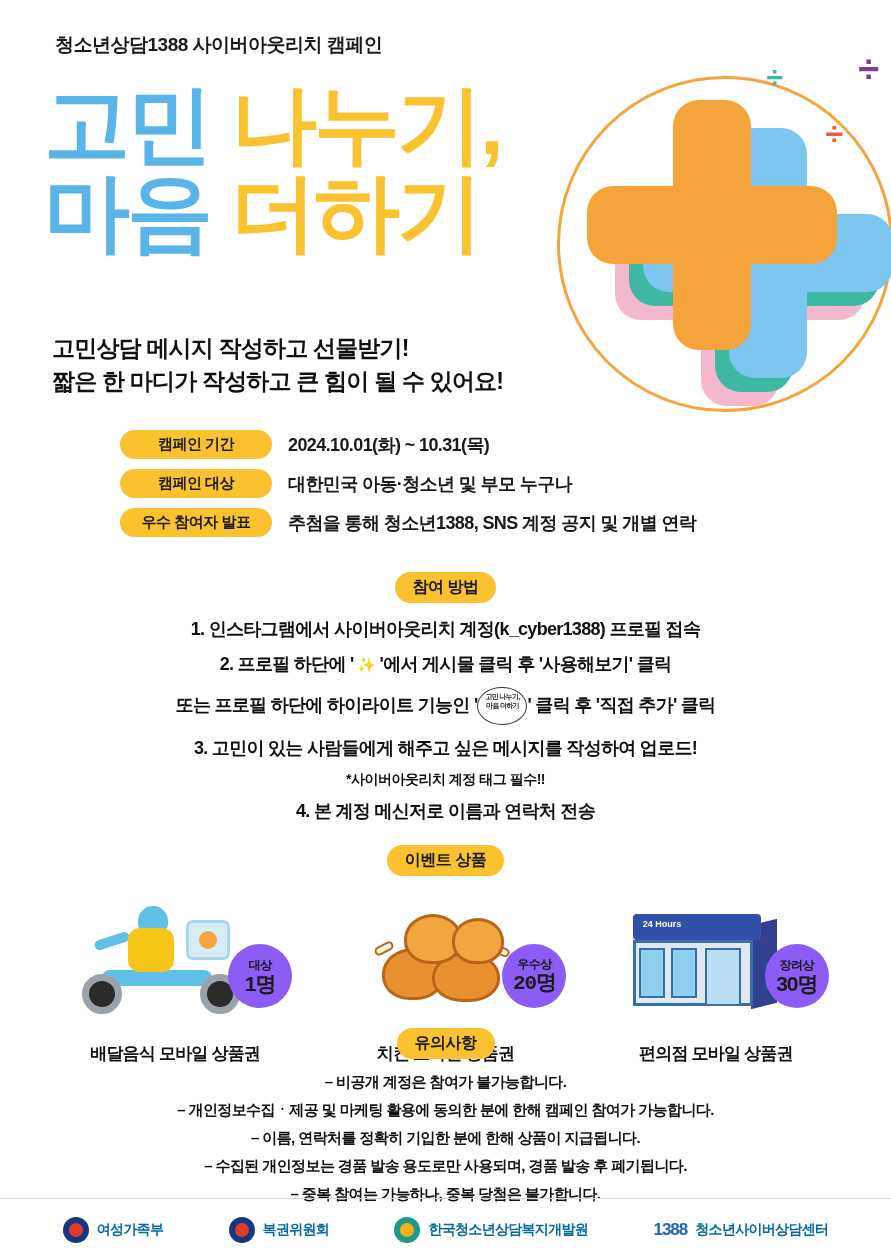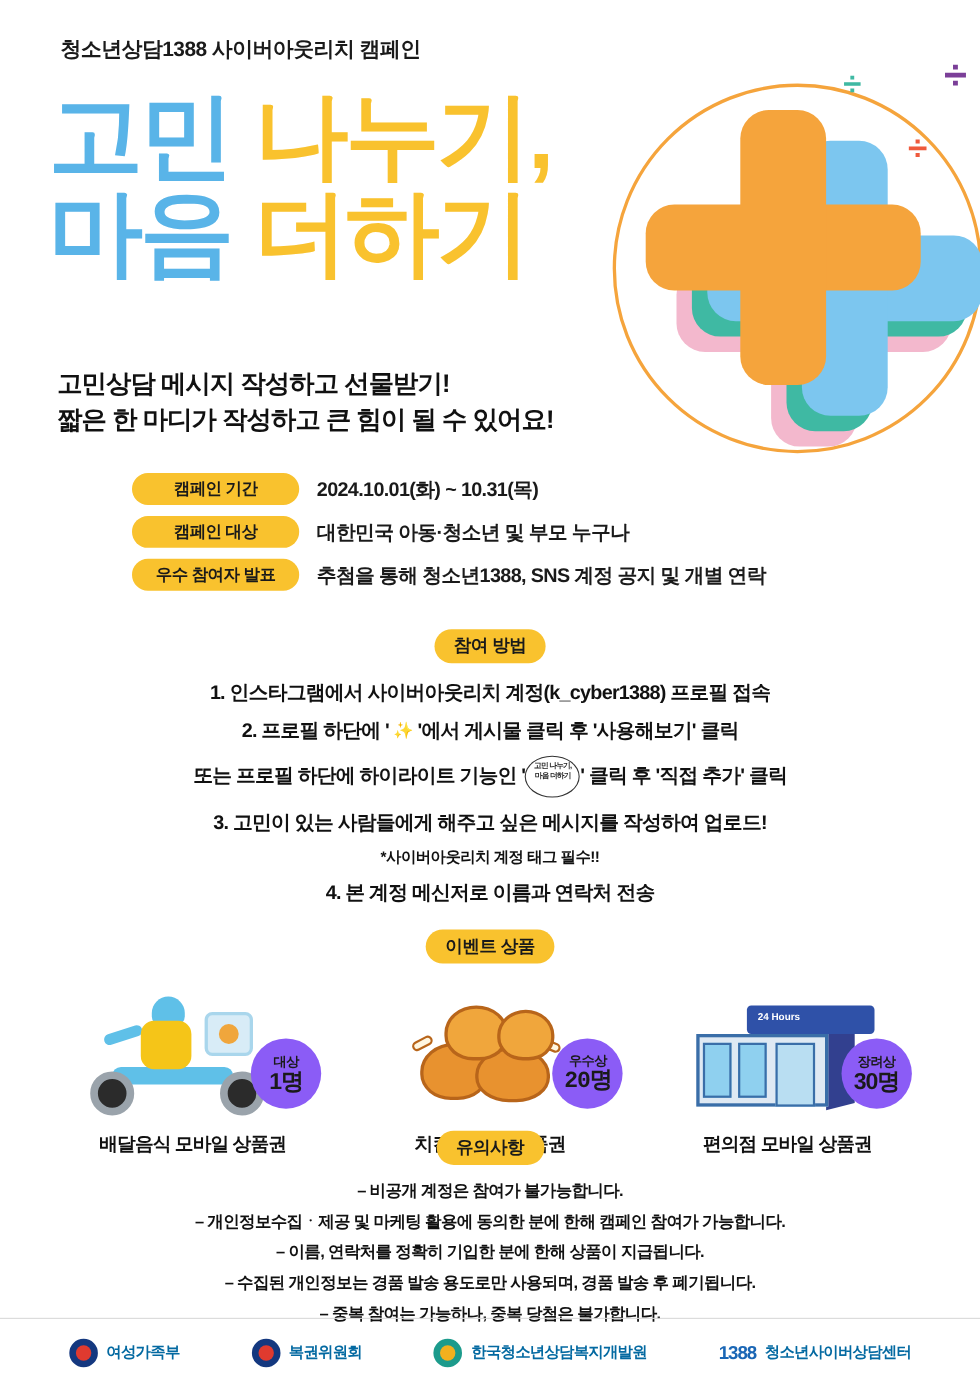--- a/index.html
+++ b/index.html
@@ -247,21 +247,21 @@
     font-weight: bold;
     display: flex;
     flex-direction: column;
     align-items: center;
     justify-content: center;
     line-height: 1;
   }
   .badge .b-top { font-size: 12px; letter-spacing: -0.5px; }
   .badge .b-bot { font-size: 21px; margin-top: 2px; letter-spacing: -1px; }
   .prize-label {
-    margin-top: 14px;
+    margin-top: 28px;
     font-size: 17px;
     font-weight: bold;
     color: #111;
     letter-spacing: -0.8px;
   }
 
   
   .scooter { position: absolute; left: 26px; bottom: 0; width: 170px; height: 112px; }
   .wheel {
     position: absolute;
@@ -319,22 +319,22 @@
   .bone {
     position: absolute; width: 20px; height: 9px; border-radius: 5px;
     background: #fff6e0; border: 2.5px solid #b8651a; box-sizing: border-box;
   }
   .bone.b1 { left: 4px;  top: 38px; transform: rotate(-28deg); }
   .bone.b2 { left: 120px; top: 40px; transform: rotate(22deg); }
 
   
   .store { position: absolute; left: 34px; bottom: 0; width: 160px; height: 112px; }
   .st-roof {
-    position: absolute; left: 8px; top: 12px; width: 116px; height: 26px;
-    background: #2f51a8; border-radius: 4px; margin-left: 46px;
+    position: absolute; left: 8px; top: 12px; width: 128px; height: 26px;
+    background: #2f51a8; border-radius: 4px;
   }
   .st-roof .hours {
     position: absolute; left: 10px; top: 5px;
     color: #fff; font-size: 9px; font-weight: bold;
   }
   .st-body {
     position: absolute; left: 8px; top: 38px; width: 120px; height: 66px;
     background: #dfe9f3; border: 3px solid #3a6ea8; box-sizing: border-box;
   }
   .st-win {

